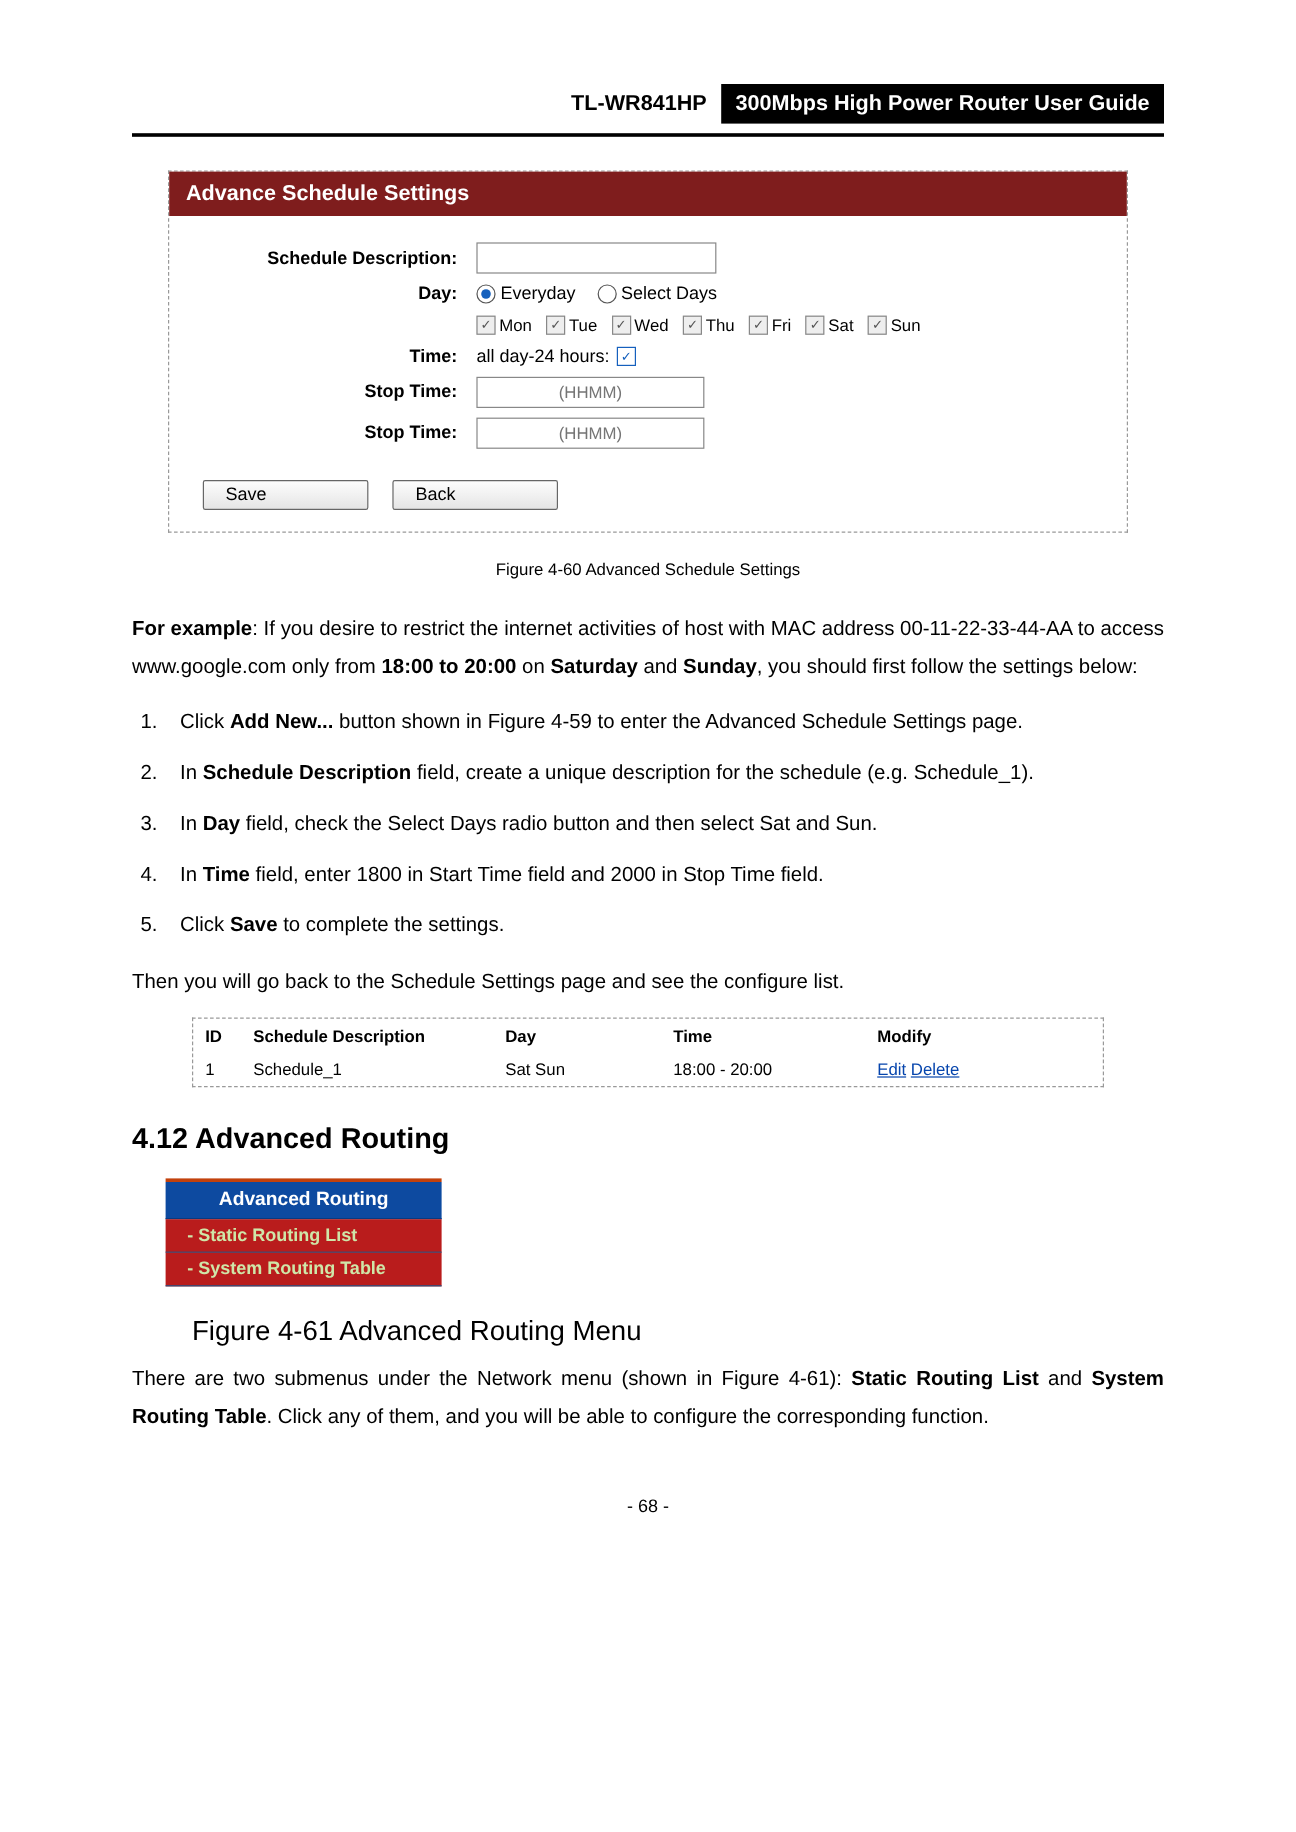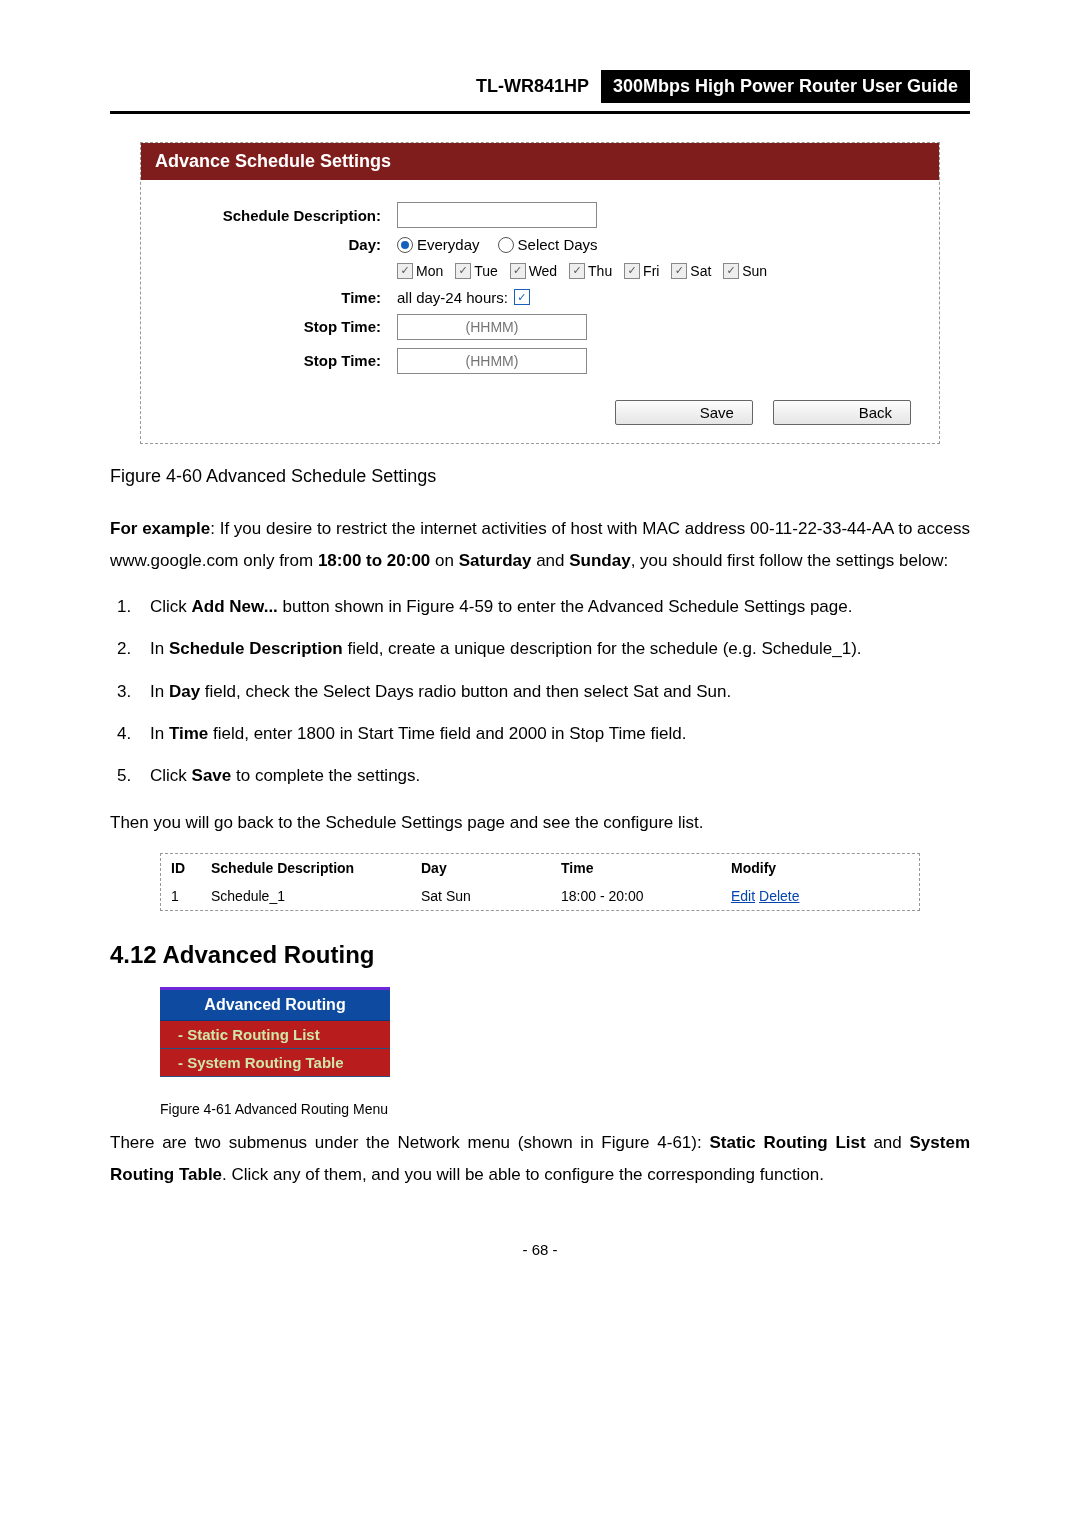--- a/index.html
+++ b/index.html
@@ -39,29 +39,29 @@
     content: ""; width: 8px; height: 8px; background: #1560bd; border-radius: 50%;
   }
   .chk {
     display: inline-flex; align-items: center; justify-content: center;
     width: 14px; height: 14px; border: 1px solid #888; background: #eee;
     margin-right: 3px; vertical-align: middle; font-size: 11px; color: #555;
   }
   .chk.on { background: #fff; border-color: #1560bd; color: #1560bd; }
   .day-line { padding-left: 236px; margin: 6px 0 10px 0; font-size: 14px; }
   .day-line .dcell { margin-right: 8px; display: inline-flex; align-items: center; }
-  .btnrow { text-align: right; margin-top: 26px; }
+  .btnrow { text-align: left; margin-top: 26px; }
   .winbtn {
     display: inline-block; min-width: 100px; border: 1px solid #666;
     background: linear-gradient(#fdfdfd, #e5e5e5);
     padding: 3px 18px; font-size: 15px; margin: 0 8px;
     border-radius: 2px;
   }
 
-  .caption { font-size: 18px; margin: 22px 0 26px 0; }
+  .caption { text-align: center; font-size: 14px; margin: 22px 0 26px 0; }
 
   .body-text { font-size: 17px; line-height: 1.9; text-align: justify; margin: 0 0 14px 0; }
   .body-text b { font-weight: bold; }
 
   ol.steps { font-size: 17px; line-height: 1.9; padding-left: 26px; margin: 0 0 14px 0; }
   ol.steps li { padding-left: 14px; margin-bottom: 10px; text-align: justify; }
 
   
   .sched-table {
     border: 1px dashed #999;
@@ -73,34 +73,34 @@
     grid-template-columns: 40px 210px 140px 170px 140px;
     padding: 6px 10px;
   }
   .sched-table .hrow { font-weight: bold; }
   .sched-table .link { color: #0645ad; text-decoration: underline; cursor: pointer; }
 
   h2.sec { font-size: 24px; font-weight: bold; margin: 30px 0 18px 0; }
 
   
   .menu {
-    width: 230px; margin: 0 0 8px 50px;
-    border-top: 3px solid #6d28d9;
+    width: 230px; margin: 0 0 8px 28px;
+    border-top: 3px solid #c2410c;
   }
   .menu .mtitle {
     background: #0d4aa0; color: #fff; font-weight: bold;
     text-align: center; padding: 6px 0; font-size: 16px;
     border-bottom: 1px solid #093a80;
   }
   .menu .mitem {
     background: #b91c1c; color: #cfe6a8; font-weight: bold;
     padding: 5px 0 5px 18px; font-size: 15px;
     border-bottom: 1px solid #2a5080;
   }
-  .menu-cap { font-size: 14px; margin: 24px 0 10px 50px; }
+  .menu-cap { font-size: 23px; margin: 24px 0 10px 50px; }
 
   .pgnum { text-align: center; font-size: 15px; margin-top: 50px; }
 </style>
 </head>
 <body>
 
 <div class="page">
 
   <div class="hdr">
     <span class="hdr-model">TL-WR841HP</span>

